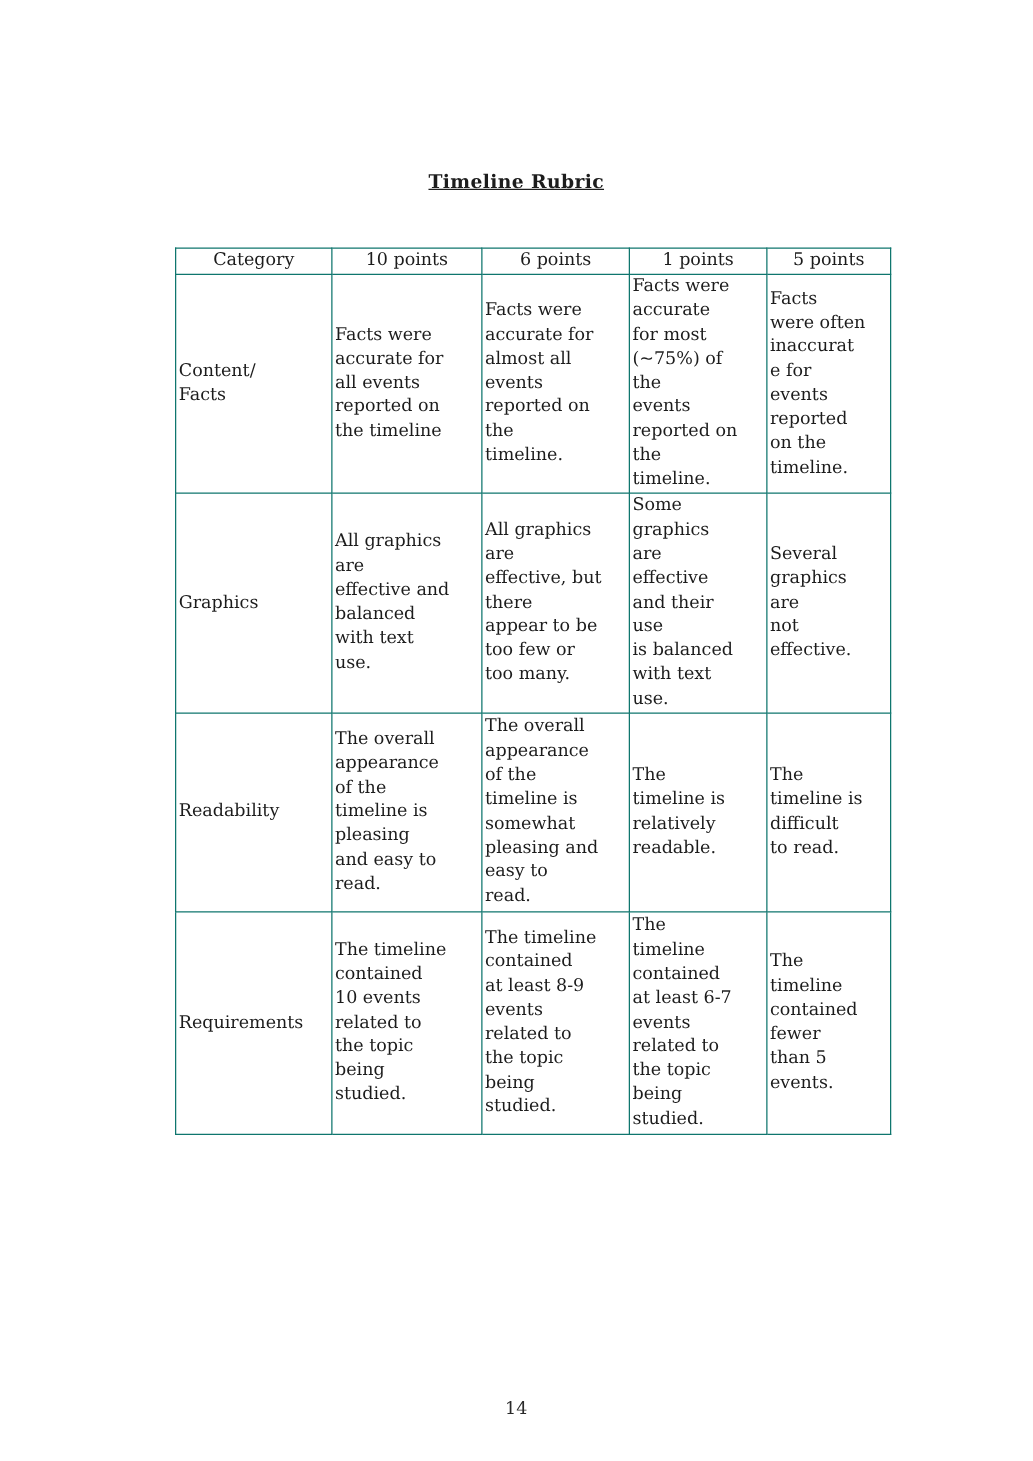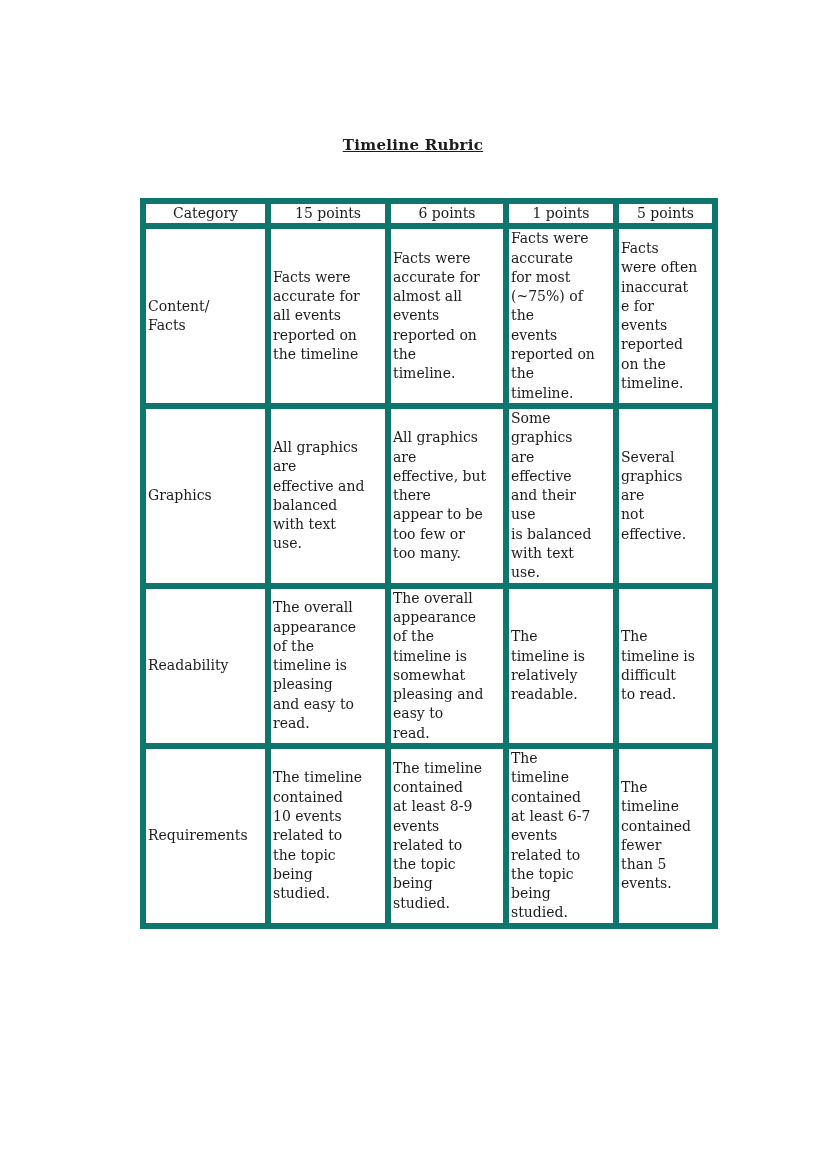--- a/index.html
+++ b/index.html
@@ -30,21 +30,21 @@
     position: absolute;
     left: 140px;
     top: 162px;
     border-collapse: collapse;
     table-layout: fixed;
     font-size: 14px;
     line-height: 19.3px;
   }
   table.rubric th,
   table.rubric td {
-    border: 6px solid #0f766e;
+    border: 1px solid #0f766e;
     vertical-align: middle;
     padding: 0 2px;
     white-space: pre-line;
     font-weight: normal;
   }
   tr.header-row { height: 21px; }
   tr.row-content { height: 174px; }
   tr.row-graphics { height: 176px; }
   tr.row-readability { height: 159px; }
   tr.row-requirements { height: 178px; }
@@ -80,21 +80,21 @@
     <colgroup>
       <col style="width:125px">
       <col style="width:120px">
       <col style="width:118px">
       <col style="width:110px">
       <col style="width:99px">
     </colgroup>
     <thead>
       <tr class="header-row">
         <th>Category</th>
-        <th>15 points</th>
+        <th>10 points</th>
         <th>6 points</th>
         <th>1 points</th>
         <th>5 points</th>
       </tr>
     </thead>
     <tbody>
       <tr class="row-content">
         <td>Content/
 Facts</td>
         <td>Facts were
@@ -212,14 +212,15 @@
         <td>The
 timeline
 contained
 fewer
 than 5
 events.</td>
       </tr>
     </tbody>
   </table>
 
+  <div class="page-number">14</div>
 
 </div>
 
 </body></html>

